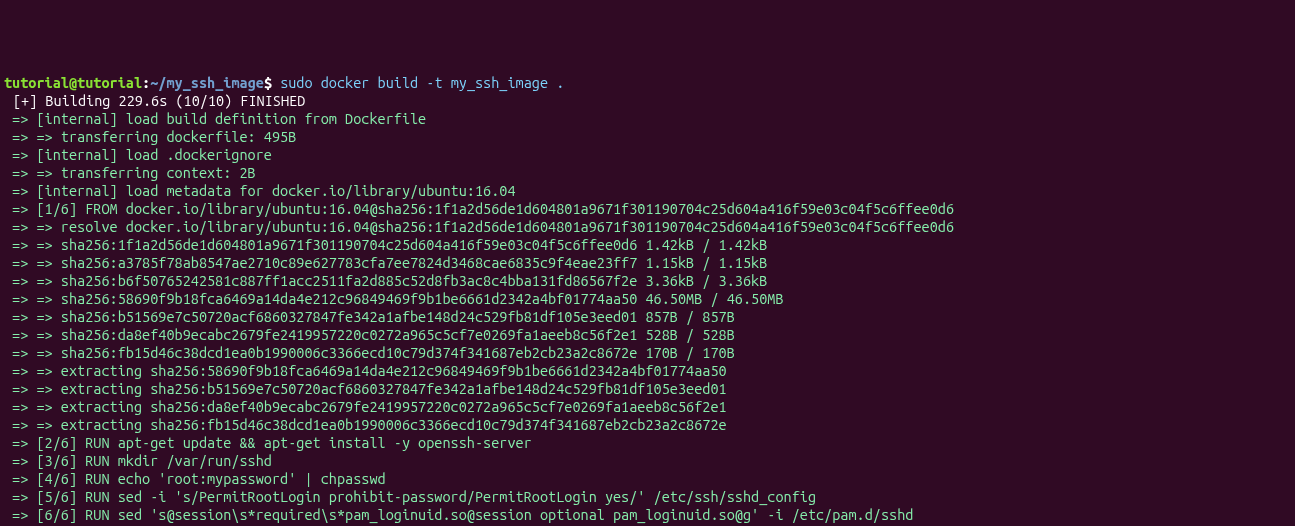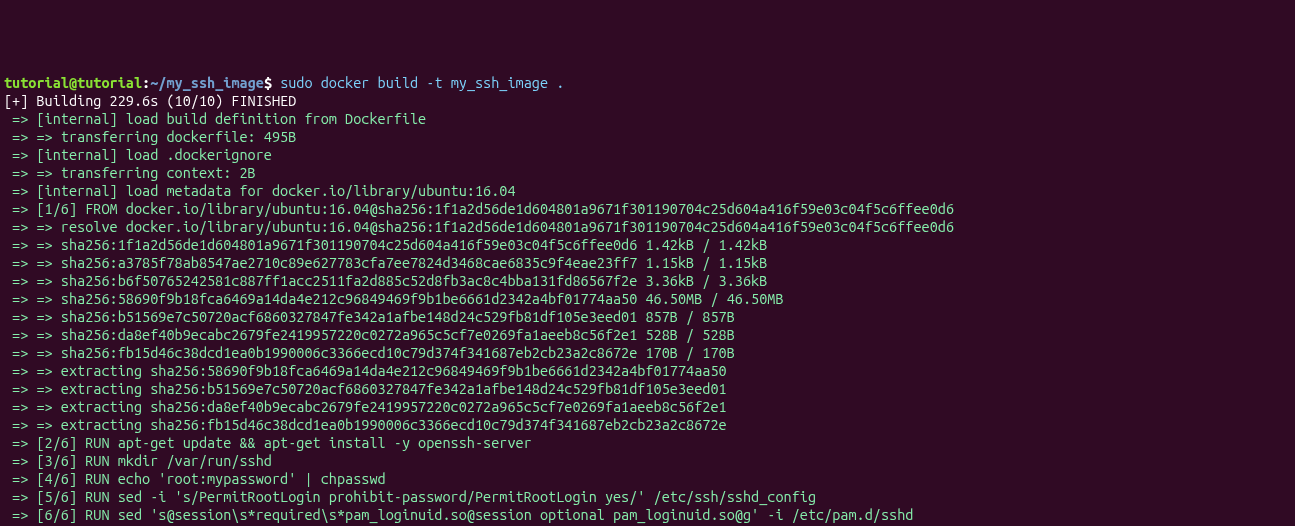--- a/index.html
+++ b/index.html
@@ -12,21 +12,21 @@
       color: #d0d0d0;
       white-space: pre;
       overflow: hidden;
     }
     .user { color: #8ae234; font-weight: bold; }
     .host { color: #8ae234; font-weight: bold; }
     .colon { color: #ffffff; font-weight: bold; }
     .path { color: #729fcf; font-weight: bold; }
     .dollar { color: #ffffff; font-weight: bold; }
     .cmd { color: #7dd3fc; }
-    .status { color: #ffffff; }
+    .status { color: #ffffff; margin-left: 9px; }
     .step { color: #86efac; }
     .line { display: block; }
   </style>
 </head>
 <body>
 
 
 
 <span class="line"><span class="user">tutorial</span><span class="user">@</span><span class="host">tutorial</span><span class="colon">:</span><span class="path">~/my_ssh_image</span><span class="dollar">$ </span><span class="cmd">sudo docker build -t my_ssh_image .</span></span><span class="line status">[+] Building 229.6s (10/10) FINISHED</span><div id="output-lines"><span class="line step"> =&gt; [internal] load build definition from Dockerfile</span><span class="line step"> =&gt; =&gt; transferring dockerfile: 495B</span><span class="line step"> =&gt; [internal] load .dockerignore</span><span class="line step"> =&gt; =&gt; transferring context: 2B</span><span class="line step"> =&gt; [internal] load metadata for docker.io/library/ubuntu:16.04</span><span class="line step"> =&gt; [1/6] FROM docker.io/library/ubuntu:16.04@sha256:1f1a2d56de1d604801a9671f301190704c25d604a416f59e03c04f5c6ffee0d6</span><span class="line step"> =&gt; =&gt; resolve docker.io/library/ubuntu:16.04@sha256:1f1a2d56de1d604801a9671f301190704c25d604a416f59e03c04f5c6ffee0d6</span><span class="line step"> =&gt; =&gt; sha256:1f1a2d56de1d604801a9671f301190704c25d604a416f59e03c04f5c6ffee0d6 1.42kB / 1.42kB</span><span class="line step"> =&gt; =&gt; sha256:a3785f78ab8547ae2710c89e627783cfa7ee7824d3468cae6835c9f4eae23ff7 1.15kB / 1.15kB</span><span class="line step"> =&gt; =&gt; sha256:b6f50765242581c887ff1acc2511fa2d885c52d8fb3ac8c4bba131fd86567f2e 3.36kB / 3.36kB</span><span class="line step"> =&gt; =&gt; sha256:58690f9b18fca6469a14da4e212c96849469f9b1be6661d2342a4bf01774aa50 46.50MB / 46.50MB</span><span class="line step"> =&gt; =&gt; sha256:b51569e7c50720acf6860327847fe342a1afbe148d24c529fb81df105e3eed01 857B / 857B</span><span class="line step"> =&gt; =&gt; sha256:da8ef40b9ecabc2679fe2419957220c0272a965c5cf7e0269fa1aeeb8c56f2e1 528B / 528B</span><span class="line step"> =&gt; =&gt; sha256:fb15d46c38dcd1ea0b1990006c3366ecd10c79d374f341687eb2cb23a2c8672e 170B / 170B</span><span class="line step"> =&gt; =&gt; extracting sha256:58690f9b18fca6469a14da4e212c96849469f9b1be6661d2342a4bf01774aa50</span><span class="line step"> =&gt; =&gt; extracting sha256:b51569e7c50720acf6860327847fe342a1afbe148d24c529fb81df105e3eed01</span><span class="line step"> =&gt; =&gt; extracting sha256:da8ef40b9ecabc2679fe2419957220c0272a965c5cf7e0269fa1aeeb8c56f2e1</span><span class="line step"> =&gt; =&gt; extracting sha256:fb15d46c38dcd1ea0b1990006c3366ecd10c79d374f341687eb2cb23a2c8672e</span><span class="line step"> =&gt; [2/6] RUN apt-get update &amp;&amp; apt-get install -y openssh-server</span><span class="line step"> =&gt; [3/6] RUN mkdir /var/run/sshd</span><span class="line step"> =&gt; [4/6] RUN echo 'root:mypassword' | chpasswd</span><span class="line step"> =&gt; [5/6] RUN sed -i 's/PermitRootLogin prohibit-password/PermitRootLogin yes/' /etc/ssh/sshd_config</span><span class="line step"> =&gt; [6/6] RUN sed 's@session\s*required\s*pam_loginuid.so@session optional pam_loginuid.so@g' -i /etc/pam.d/sshd</span><span class="line step"> =&gt; exporting to image</span></div>
 

